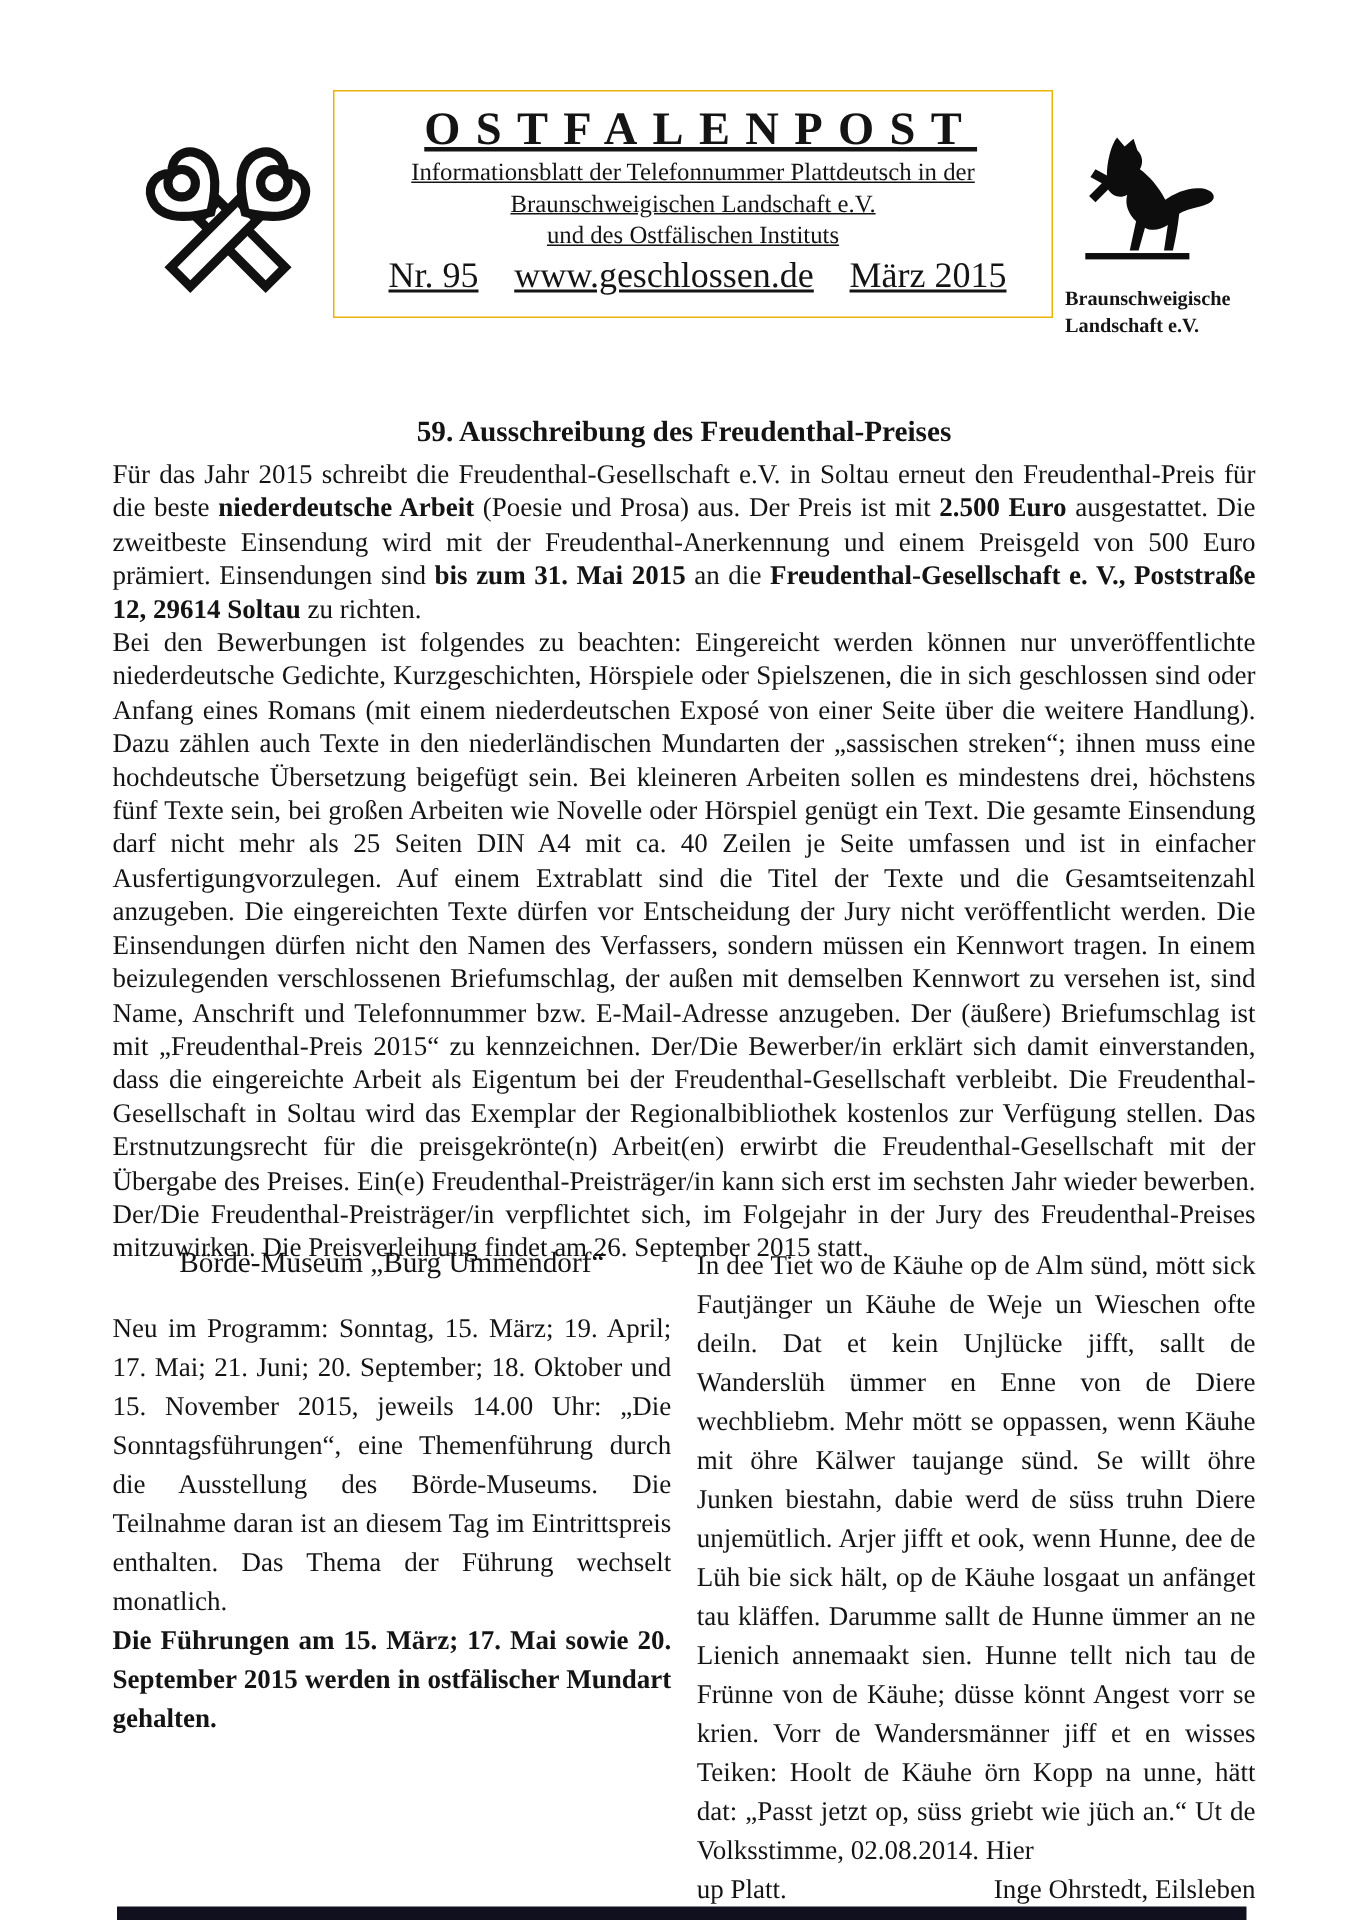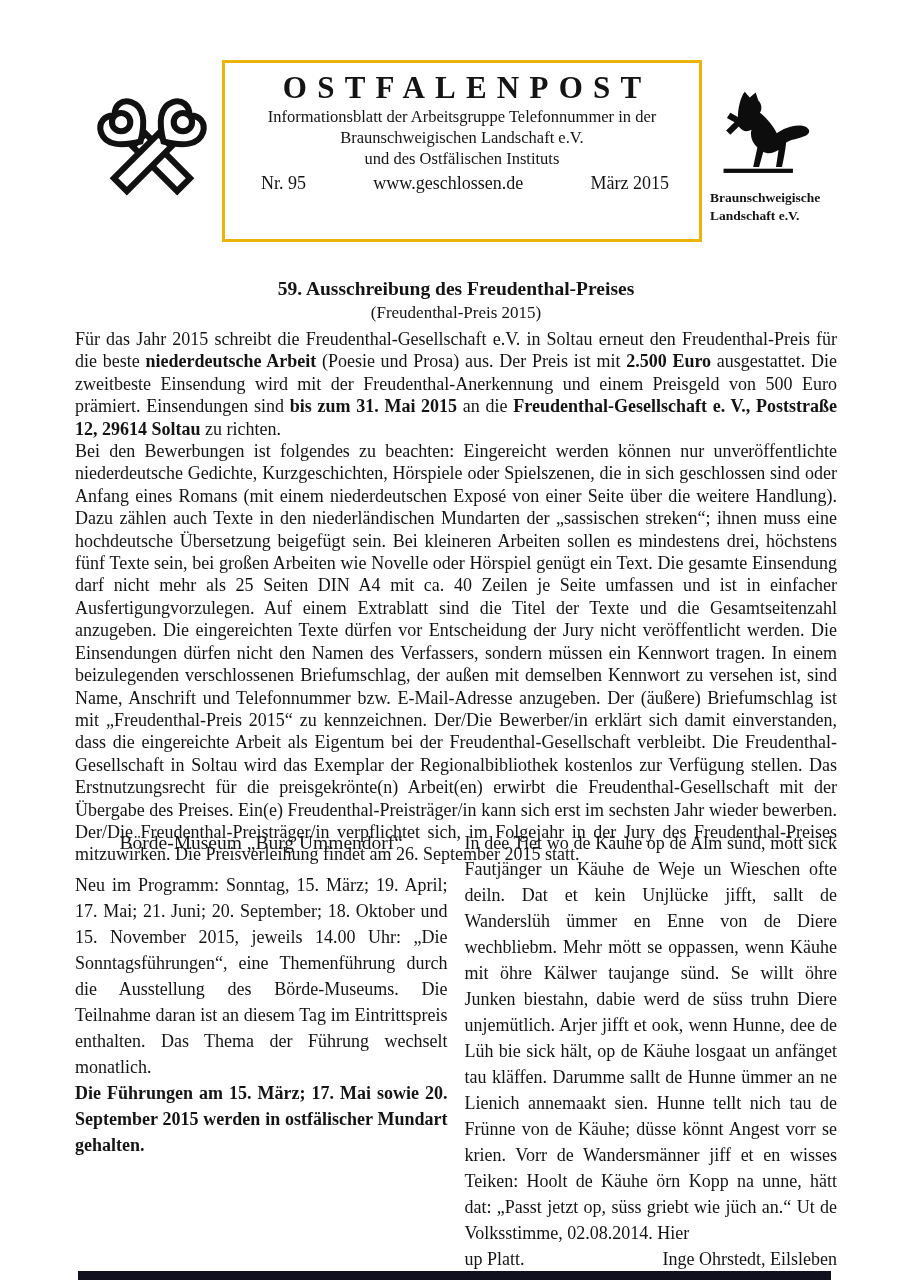--- a/index.html
+++ b/index.html
@@ -2,27 +2,28 @@
 <html lang="de"><head>
 <meta charset="utf-8">
 <style>
   * { margin:0; padding:0; box-sizing:border-box; }
   html,body { background:#ffffff; }
   body { font-family:"Liberation Serif", serif; color:#141414; }
   .page { position:relative; width:904px; height:1280px; background:#fff; overflow:hidden; }
 
   
   .masthead-box {
-    position:absolute; left:222px; top:60px; width:480px; height:182px;
-    border:3px solid #eab308; display:flex; flex-direction:column; align-items:center;
+    position:absolute; left:222px; top:60px; width:480px; height:152px;
+    border:1px solid #eab308; display:flex; flex-direction:column; align-items:center;
     padding:5px 10px 8px;
+    text-decoration:underline;
   }
   .masthead-title { font-size:31px; font-weight:bold; letter-spacing:0.33em; text-indent:0.33em; margin-top:2px; }
   .masthead-sub { font-size:16.5px; line-height:21px; text-align:center; }
-  .masthead-meta { width:100%; display:flex; justify-content:space-between; align-items:flex-end; padding:0 20px 0 26px; font-size:18px; margin-top:4px; }
+  .masthead-meta { width:100%; display:flex; justify-content:space-between; align-items:flex-end; padding:0 20px 0 26px; font-size:24px; margin-top:4px; }
 
   .left-logo { position:absolute; left:86px; top:90px; width:132px; height:122px; }
   .right-logo { position:absolute; left:710px; top:84px; width:132px; }
   .right-logo-caption { font-size:13.5px; font-weight:bold; line-height:1.3; margin-top:1px; }
 
   
   .article { position:absolute; left:75px; top:243px; width:762px;margin-top:35px; }
   .article-title { text-align:center; font-size:19.5px; font-weight:bold; }
   .article-subtitle { text-align:center; font-size:17px; margin-top:3px; }
   .article-body { margin-top:5px; font-size:18px; line-height:22.4px; text-align:justify; }
@@ -53,21 +54,21 @@
       <g transform="rotate(45 65 62)">
         <rect class="ln" x="56" y="44" width="18" height="62"></rect>
         <path class="ln" d="M65,46 C48,36 38,24 44,12 C48,4 58,2 65,10 C72,2 82,4 86,12 C92,24 82,36 65,46 Z"></path>
         <circle class="ln" cx="65" cy="19" r="9"></circle>
       </g>
     </svg>
   </div>
 
   <div class="masthead-box">
     <div class="masthead-title">OSTFALENPOST</div>
-    <div class="masthead-sub">Informationsblatt der Arbeitsgruppe Telefonnummer in der</div>
+    <div class="masthead-sub">Informationsblatt der Telefonnummer Plattdeutsch in der</div>
     <div class="masthead-sub">Braunschweigischen Landschaft e.V.</div>
     <div class="masthead-sub">und des Ostfälischen Instituts</div>
     <div class="masthead-meta">
       <span>Nr. 95</span>
       <span>www.geschlossen.de</span>
       <span>März 2015</span>
     </div>
   </div>
 
   <div class="right-logo">
@@ -76,21 +77,20 @@
       <rect fill="#0d0d0d" x="16" y="97" width="82" height="5"></rect>
     </svg>
     <div class="right-logo-caption">
       <div>Braunschweigische</div>
       <div>Landschaft e.V.</div>
     </div>
   </div>
 
   <div class="article">
     <div class="article-title">59. Ausschreibung des Freudenthal-Preises</div>
-    <div class="article-subtitle">(Freudenthal-Preis 2015)</div>
     <div class="article-body">
       <p><span>Für das Jahr 2015 schreibt die Freudenthal-Gesellschaft e.V. in Soltau erneut den Freudenthal-Preis für die beste </span><b>niederdeutsche Arbeit</b><span> (Poesie und Prosa) aus. Der Preis ist mit </span><b>2.500 Euro</b><span> ausgestattet. Die zweitbeste Einsendung wird mit der Freudenthal-Anerkennung und einem Preisgeld von 500 Euro prämiert. Einsendungen sind </span><b>bis zum 31. Mai 2015</b><span> an die </span><b>Freudenthal-Gesellschaft e. V., Poststraße 12, 29614 Soltau</b><span> zu richten.</span></p>
       <p>Bei den Bewerbungen ist folgendes zu beachten: Eingereicht werden können nur unveröffentlichte niederdeutsche Gedichte, Kurzgeschichten, Hörspiele oder Spielszenen, die in sich geschlossen sind oder Anfang eines Romans (mit einem niederdeutschen Exposé von einer Seite über die weitere Handlung). Dazu zählen auch Texte in den niederländischen Mundarten der „sassischen streken“; ihnen muss eine hochdeutsche Übersetzung beigefügt sein. Bei kleineren Arbeiten sollen es mindestens drei, höchstens fünf Texte sein, bei großen Arbeiten wie Novelle oder Hörspiel genügt ein Text. Die gesamte Einsendung darf nicht mehr als 25 Seiten DIN A4 mit ca. 40 Zeilen je Seite umfassen und ist in einfacher Ausfertigungvorzulegen. Auf einem Extrablatt sind die Titel der Texte und die Gesamtseitenzahl anzugeben. Die eingereichten Texte dürfen vor Entscheidung der Jury nicht veröffentlicht werden. Die Einsendungen dürfen nicht den Namen des Verfassers, sondern müssen ein Kennwort tragen. In einem beizulegenden verschlossenen Briefumschlag, der außen mit demselben Kennwort zu versehen ist, sind Name, Anschrift und Telefonnummer bzw. E-Mail-Adresse anzugeben. Der (äußere) Briefumschlag ist mit „Freudenthal-Preis 2015“ zu kennzeichnen. Der/Die Bewerber/in erklärt sich damit einverstanden, dass die eingereichte Arbeit als Eigentum bei der Freudenthal-Gesellschaft verbleibt. Die Freudenthal-Gesellschaft in Soltau wird das Exemplar der Regionalbibliothek kostenlos zur Verfügung stellen. Das Erstnutzungsrecht für die preisgekrönte(n) Arbeit(en) erwirbt die Freudenthal-Gesellschaft mit der Übergabe des Preises. Ein(e) Freudenthal-Preisträger/in kann sich erst im sechsten Jahr wieder bewerben. Der/Die Freudenthal-Preisträger/in verpflichtet sich, im Folgejahr in der Jury des Freudenthal-Preises mitzuwirken. Die Preisverleihung findet am 26. September 2015 statt.</p>
     </div>
   </div>
 
   <div class="columns">
 
     <div class="col">
       <div class="col-title">Börde-Museum „Burg Ummendorf“</div>

